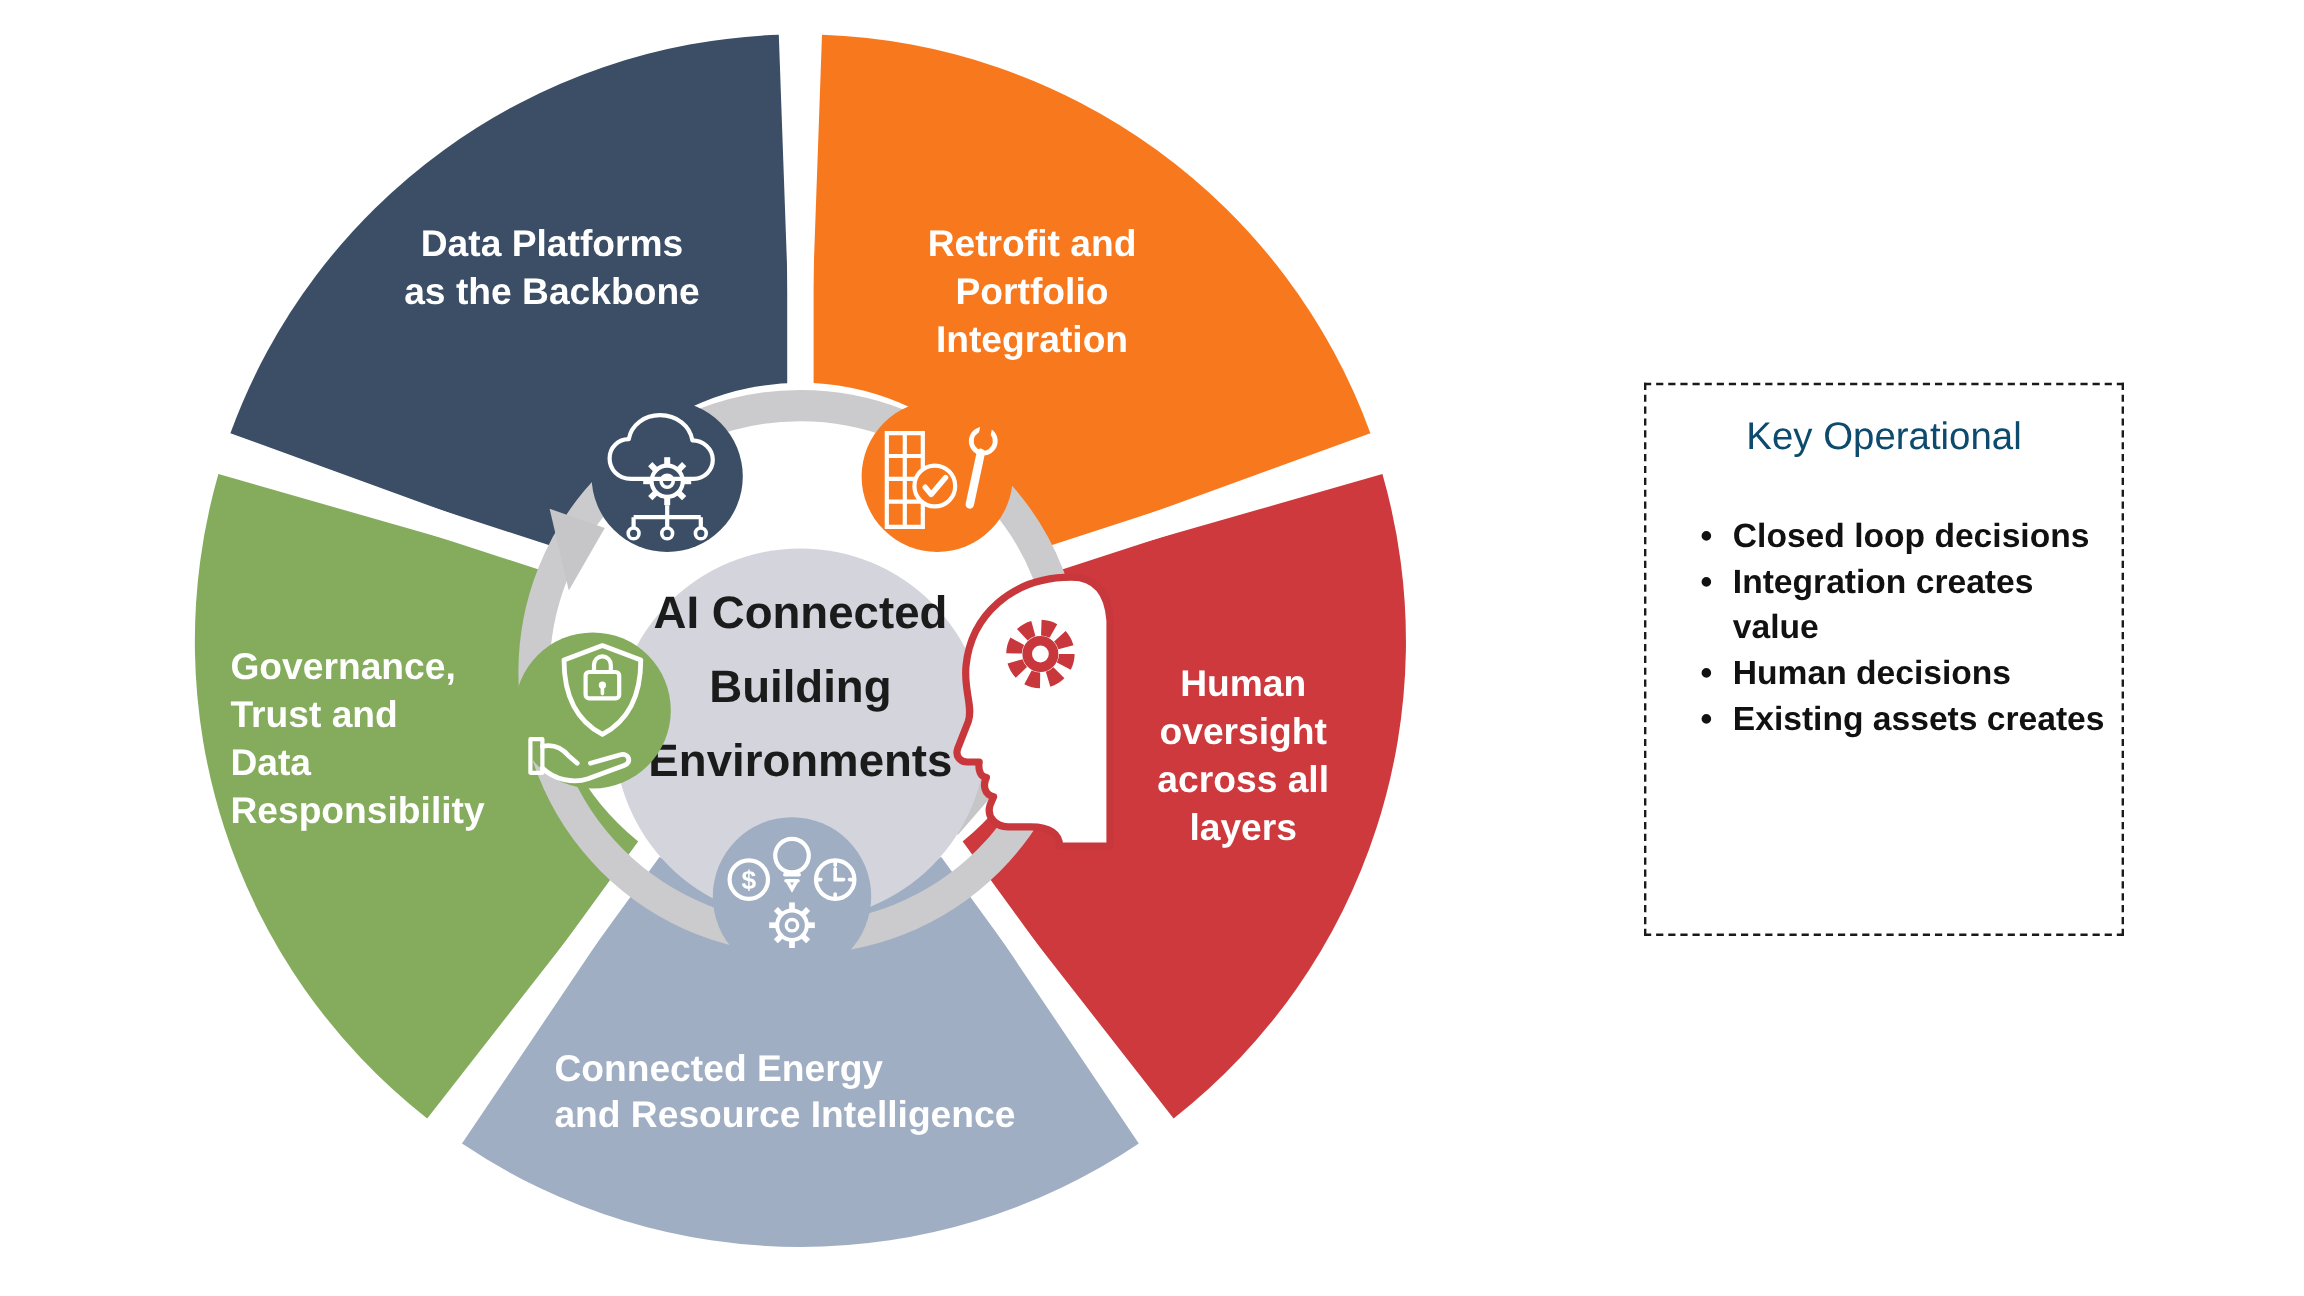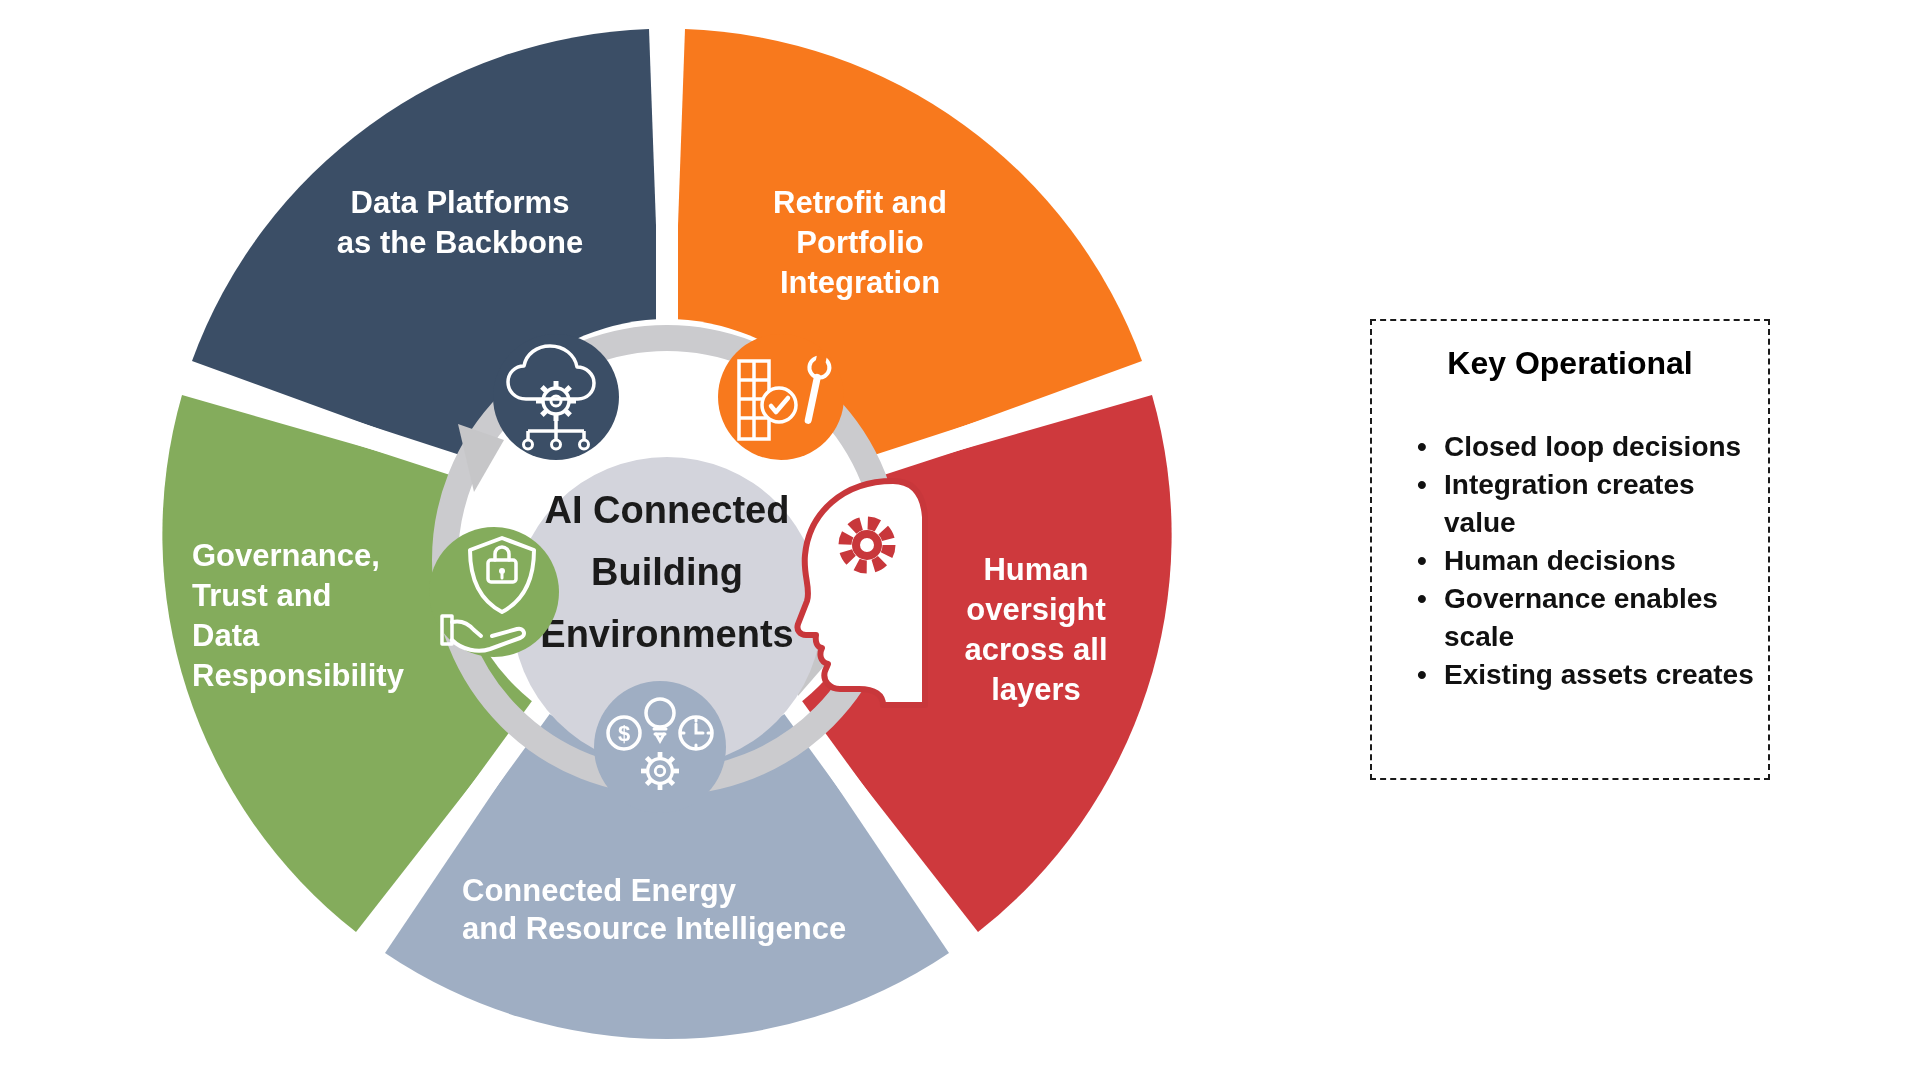--- a/index.html
+++ b/index.html
@@ -9,22 +9,22 @@
   }
   svg text { font-family:"Liberation Sans", sans-serif; }
   .wlabel   { font-size:31px; font-weight:bold; fill:#ffffff; }
   .hubtitle { font-size:38px; font-weight:bold; fill:#1b1b1b; }
   .dollars  { font-size:22px; font-weight:bold; fill:#ffffff; }
   .principles {
     position:absolute; left:1370px; top:319px; width:400px; height:461px;
     box-sizing:border-box; border:2px dashed #1a1a1a; background:#fff;
   }
   .principles .ptitle {
-    margin-top:22px; text-align:center; font-size:32px; font-weight:bold;
-    color:#000000; line-height:41px;
+    margin-top:22px; text-align:center; font-size:32px; font-weight:normal;
+    color:#0c4a6e; line-height:41px;
   }
   .principles ul {
     margin:44px 0 0 0; padding:0 6px 0 72px; list-style:none;
   }
   .principles li {
     position:relative; font-size:28px; font-weight:bold; color:#111;
     line-height:38px;
   }
   .principles li::before {
     content:"\2022"; position:absolute; left:-27px; top:0;
@@ -185,18 +185,17 @@
 
   
   <div class="principles">
     <div class="ptitle">
       <div>Key Operational</div>
     </div>
     <ul>
       <li>Closed loop decisions</li>
       <li>Integration creates value</li>
       <li>Human decisions</li>
-      <li>Governance enables scale</li>
       <li>Existing assets creates</li>
     </ul>
   </div>
 
 </div>
 
 </body></html>

